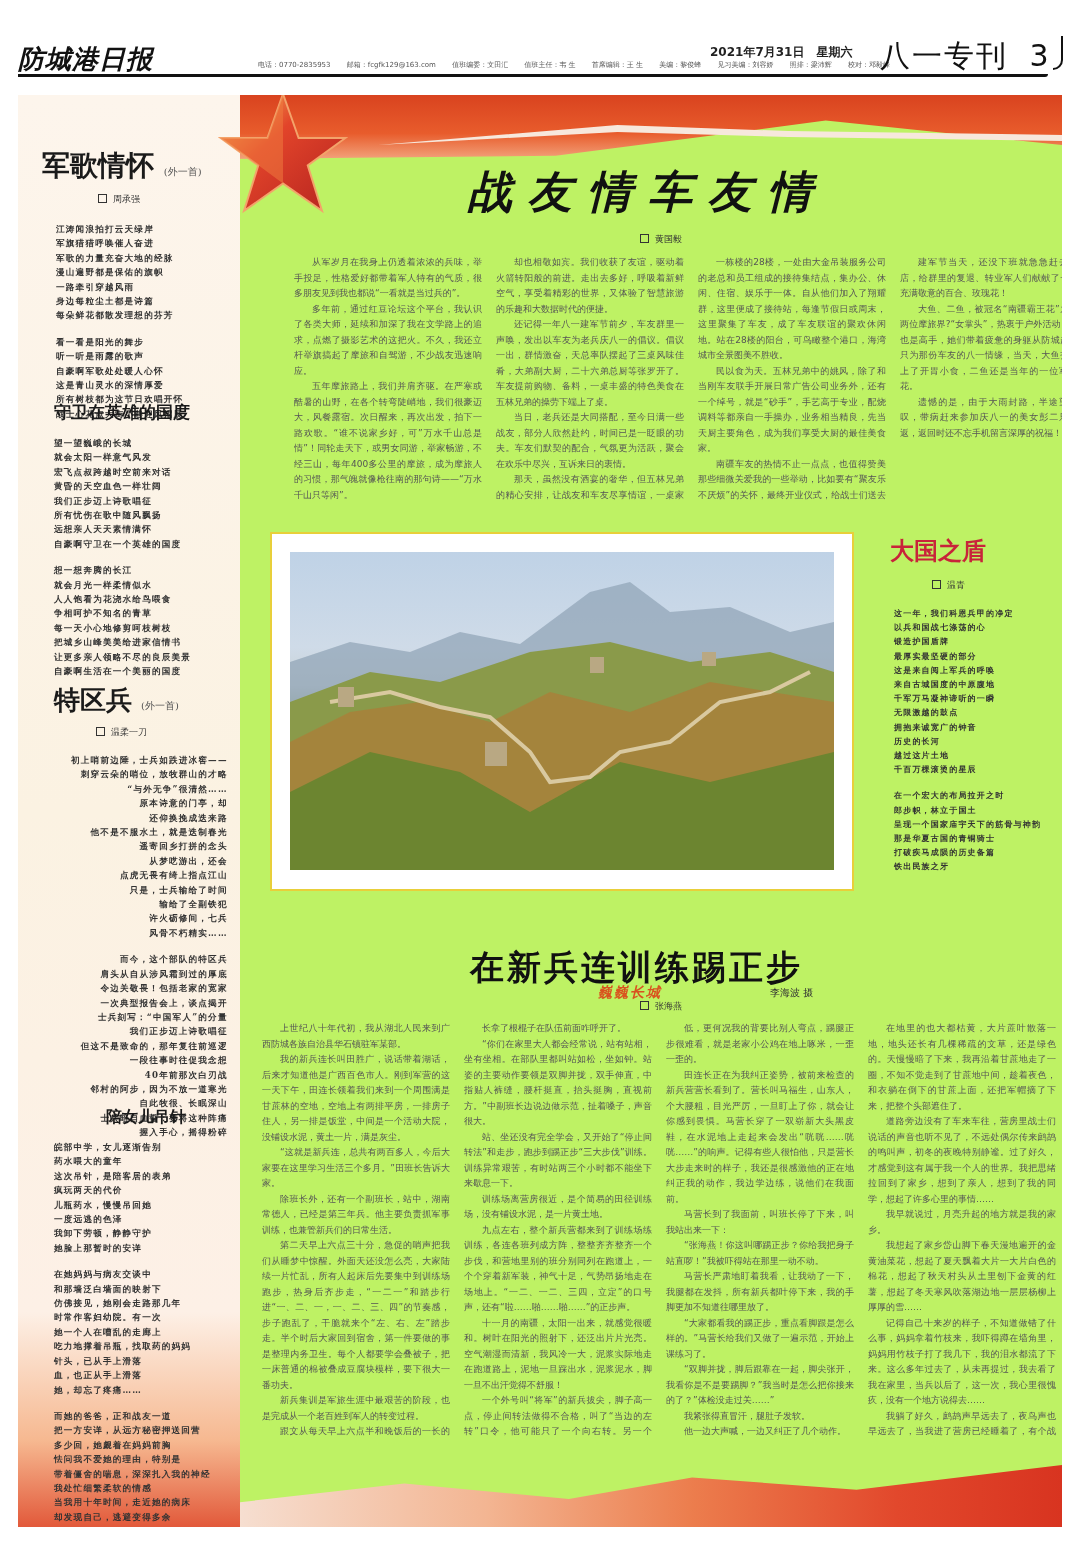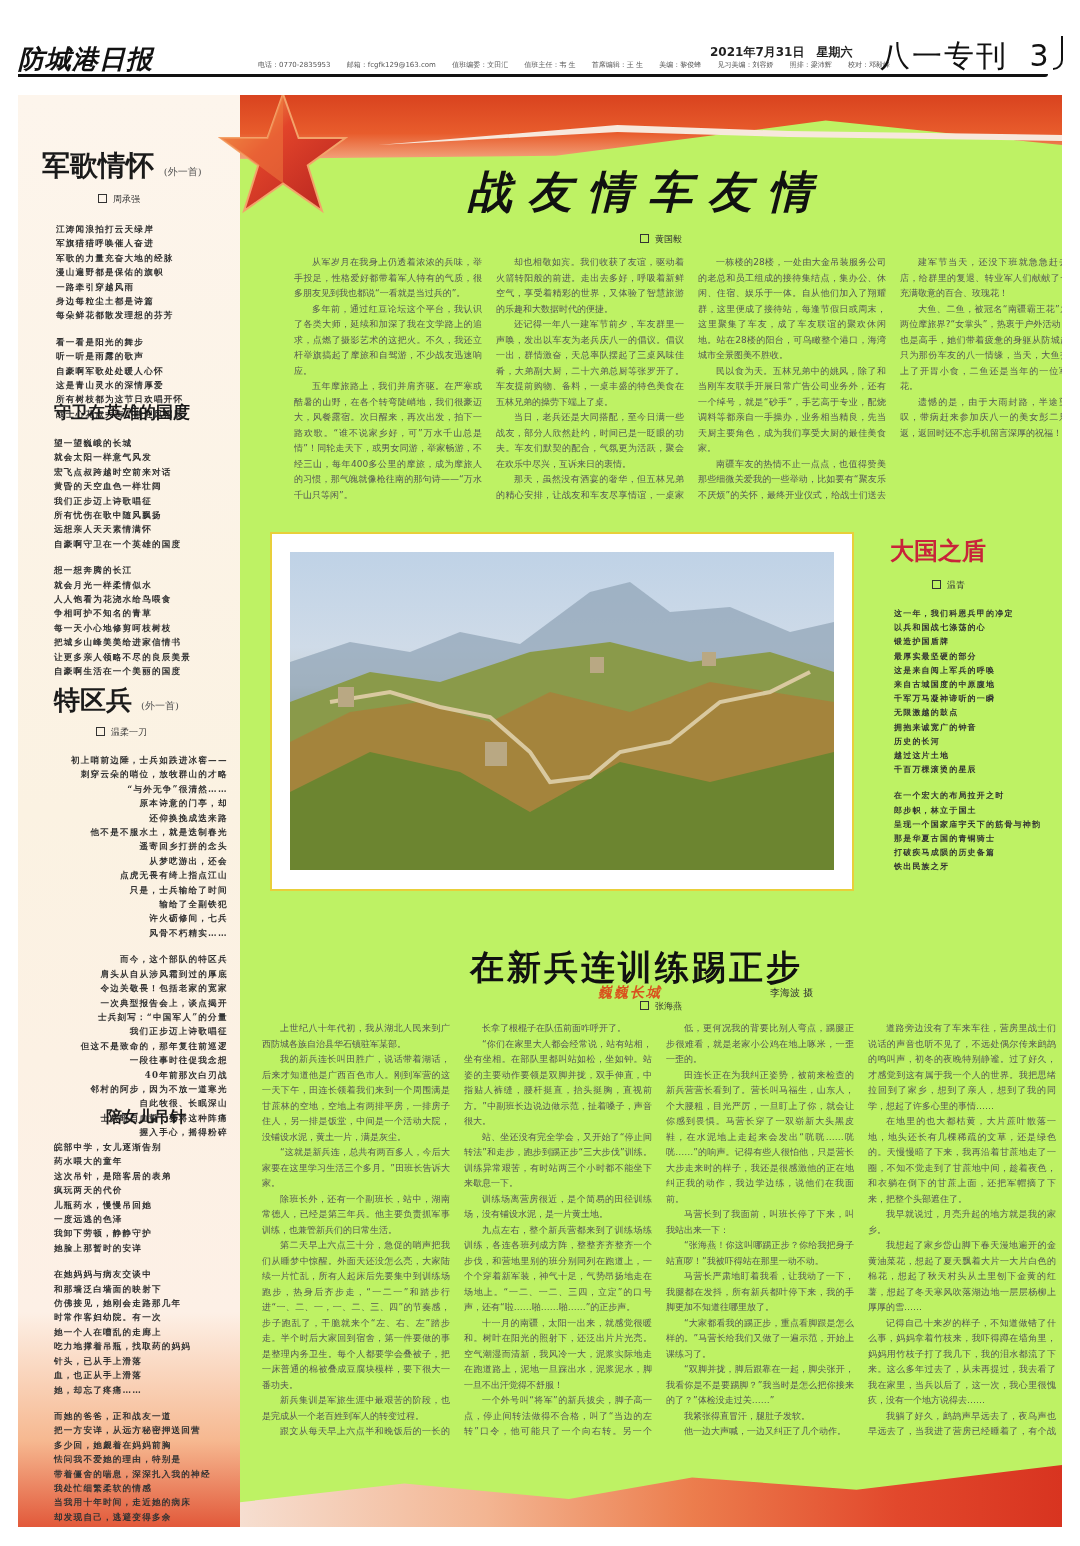--- a/index.html
+++ b/index.html
@@ -296,22 +296,22 @@
       <p>“张海燕！你这叫哪踢正步？你给我把身子站直啰！”我被吓得站在那里一动不动。</p>
       <p>马营长严肃地盯着我看，让我动了一下，我腿都在发抖，所有新兵都叶停下来，我的手脚更加不知道往哪里放了。</p>
       <p>“大家都看我的踢正步，重点看脚跟是怎么样的。”马营长给我们又做了一遍示范，开始上课练习了。</p>
       <p>“双脚并拢，脚后跟靠在一起，脚尖张开，我看你是不是要踢脚？”我当时是怎么把你接来的了？”体检没走过关……”</p>
       <p>我紧张得直冒汗，腿肚子发软。</p>
       <p>他一边大声喊，一边又纠正了几个动作。</p>
       <p>下午，中副班长在前面喊口令，我站在队列里听着别人踢得有什么动静，就出去做个样子，不过又有很多踢不好，中副班长走进来就看到了，把我叫出来用力地拍了拍我的腿脚，让我继续当心细一点，又叫我了明白。我是个自尊心很强的人，当时心里非常难受，但没有掉眼泪。</p>
 
     </div>
     <div class="col">
+      <p>在地里的也大都枯黄，大片蔗叶散落一地，地头还长有几棵稀疏的文草，还是绿色的。天慢慢暗了下来，我再沿着甘蔗地走了一圈，不知不觉走到了甘蔗地中间，趁着夜色，和衣躺在倒下的甘蔗上面，还把军帽摘了下来，把整个头部遮住了。</p>
       <p>道路旁边没有了车来车往，营房里战士们说话的声音也听不见了，不远处偶尔传来鹧鸪的鸣叫声，初冬的夜晚特别静谧。过了好久，才感觉到这有属于我一个人的世界。我把思绪拉回到了家乡，想到了亲人，想到了我的同学，想起了许多心里的事情……</p>
-      <p>在地里的也大都枯黄，大片蔗叶散落一地，地头还长有几棵稀疏的文草，还是绿色的。天慢慢暗了下来，我再沿着甘蔗地走了一圈，不知不觉走到了甘蔗地中间，趁着夜色，和衣躺在倒下的甘蔗上面，还把军帽摘了下来，把整个头部遮住了。</p>
       <p>我早就说过，月亮升起的地方就是我的家乡。</p>
       <p>我想起了家乡岱山脚下春天漫地遍开的金黄油菜花，想起了夏天飘着大片一大片白色的棉花，想起了秋天村头从土里刨下金黄的红薯，想起了冬天寒风吹落湖边地一层层杨柳上厚厚的雪……</p>
       <p>记得自己十来岁的样子，不知道做错了什么事，妈妈拿着竹枝来，我吓得蹲在墙角里，妈妈用竹枝子打了我几下，我的泪水都流了下来。这么多年过去了，从未再提过，我去看了我在家里，当兵以后了，这一次，我心里很愧疚，没有一个地方说得去……</p>
       <p>我躺了好久，鹧鸪声早远去了，夜鸟声也早远去了，当我进了营房已经睡着了，有个战友告诉我，田连长到处找我，找不到我，他着急了。我回到营房后，田连长拍着我的肩膀，对我说：“以后再也别这样了，没什么大不了的，慢慢就好了。”</p>
 
     </div>
   </div>
 
   <div class="sunset"></div>
 </div>

